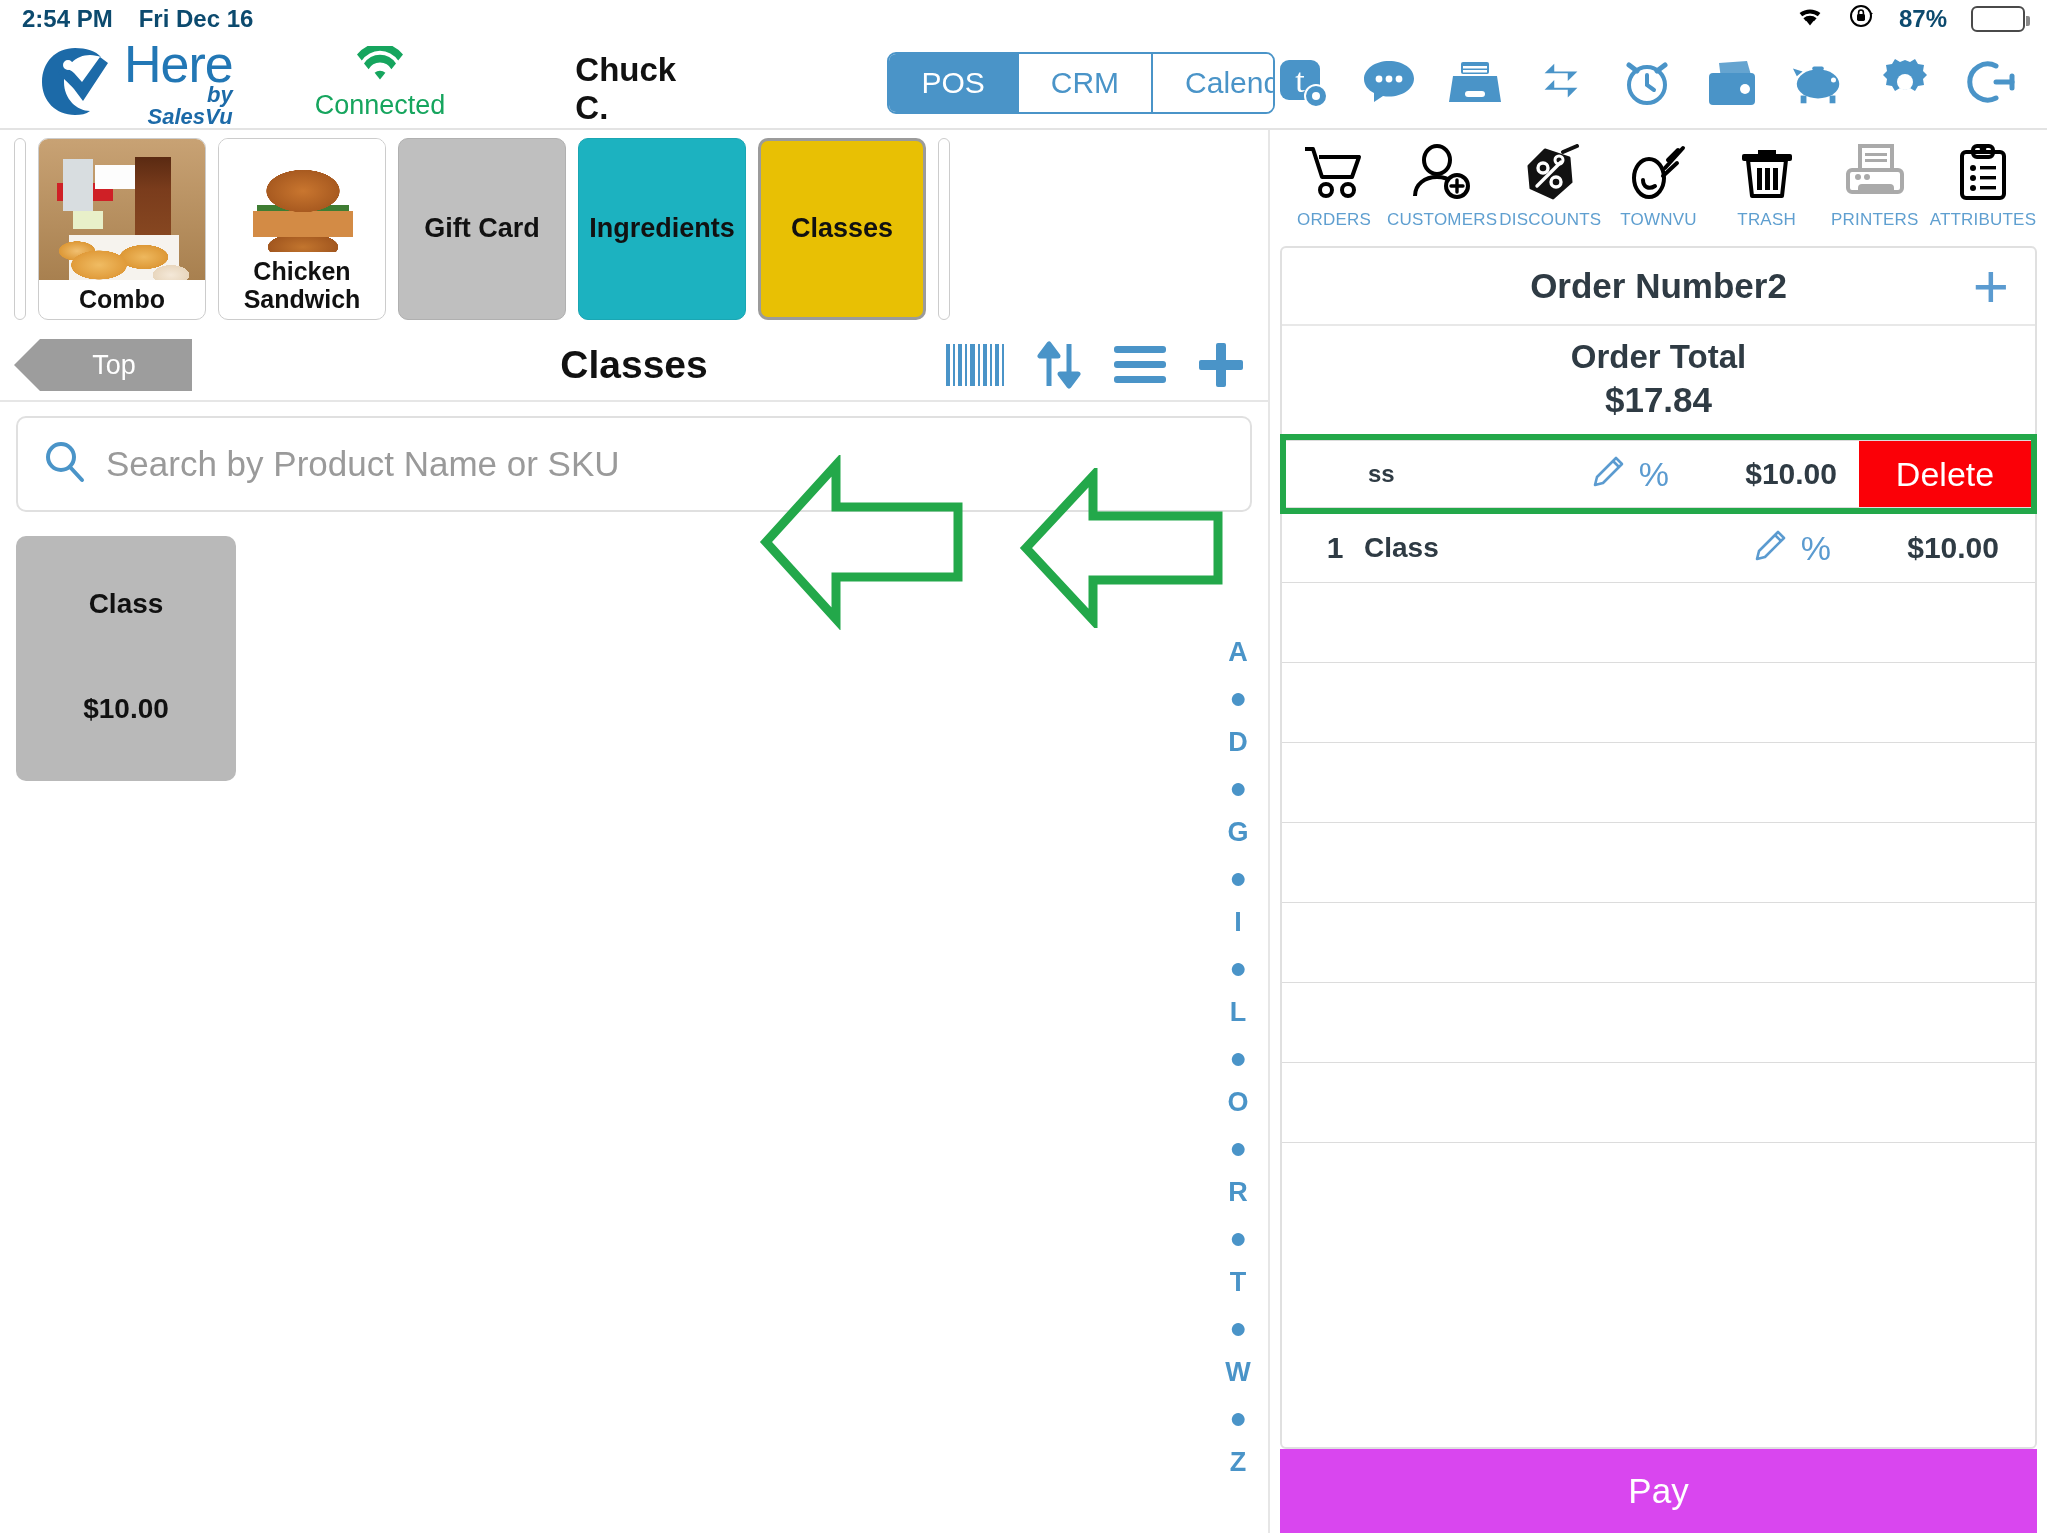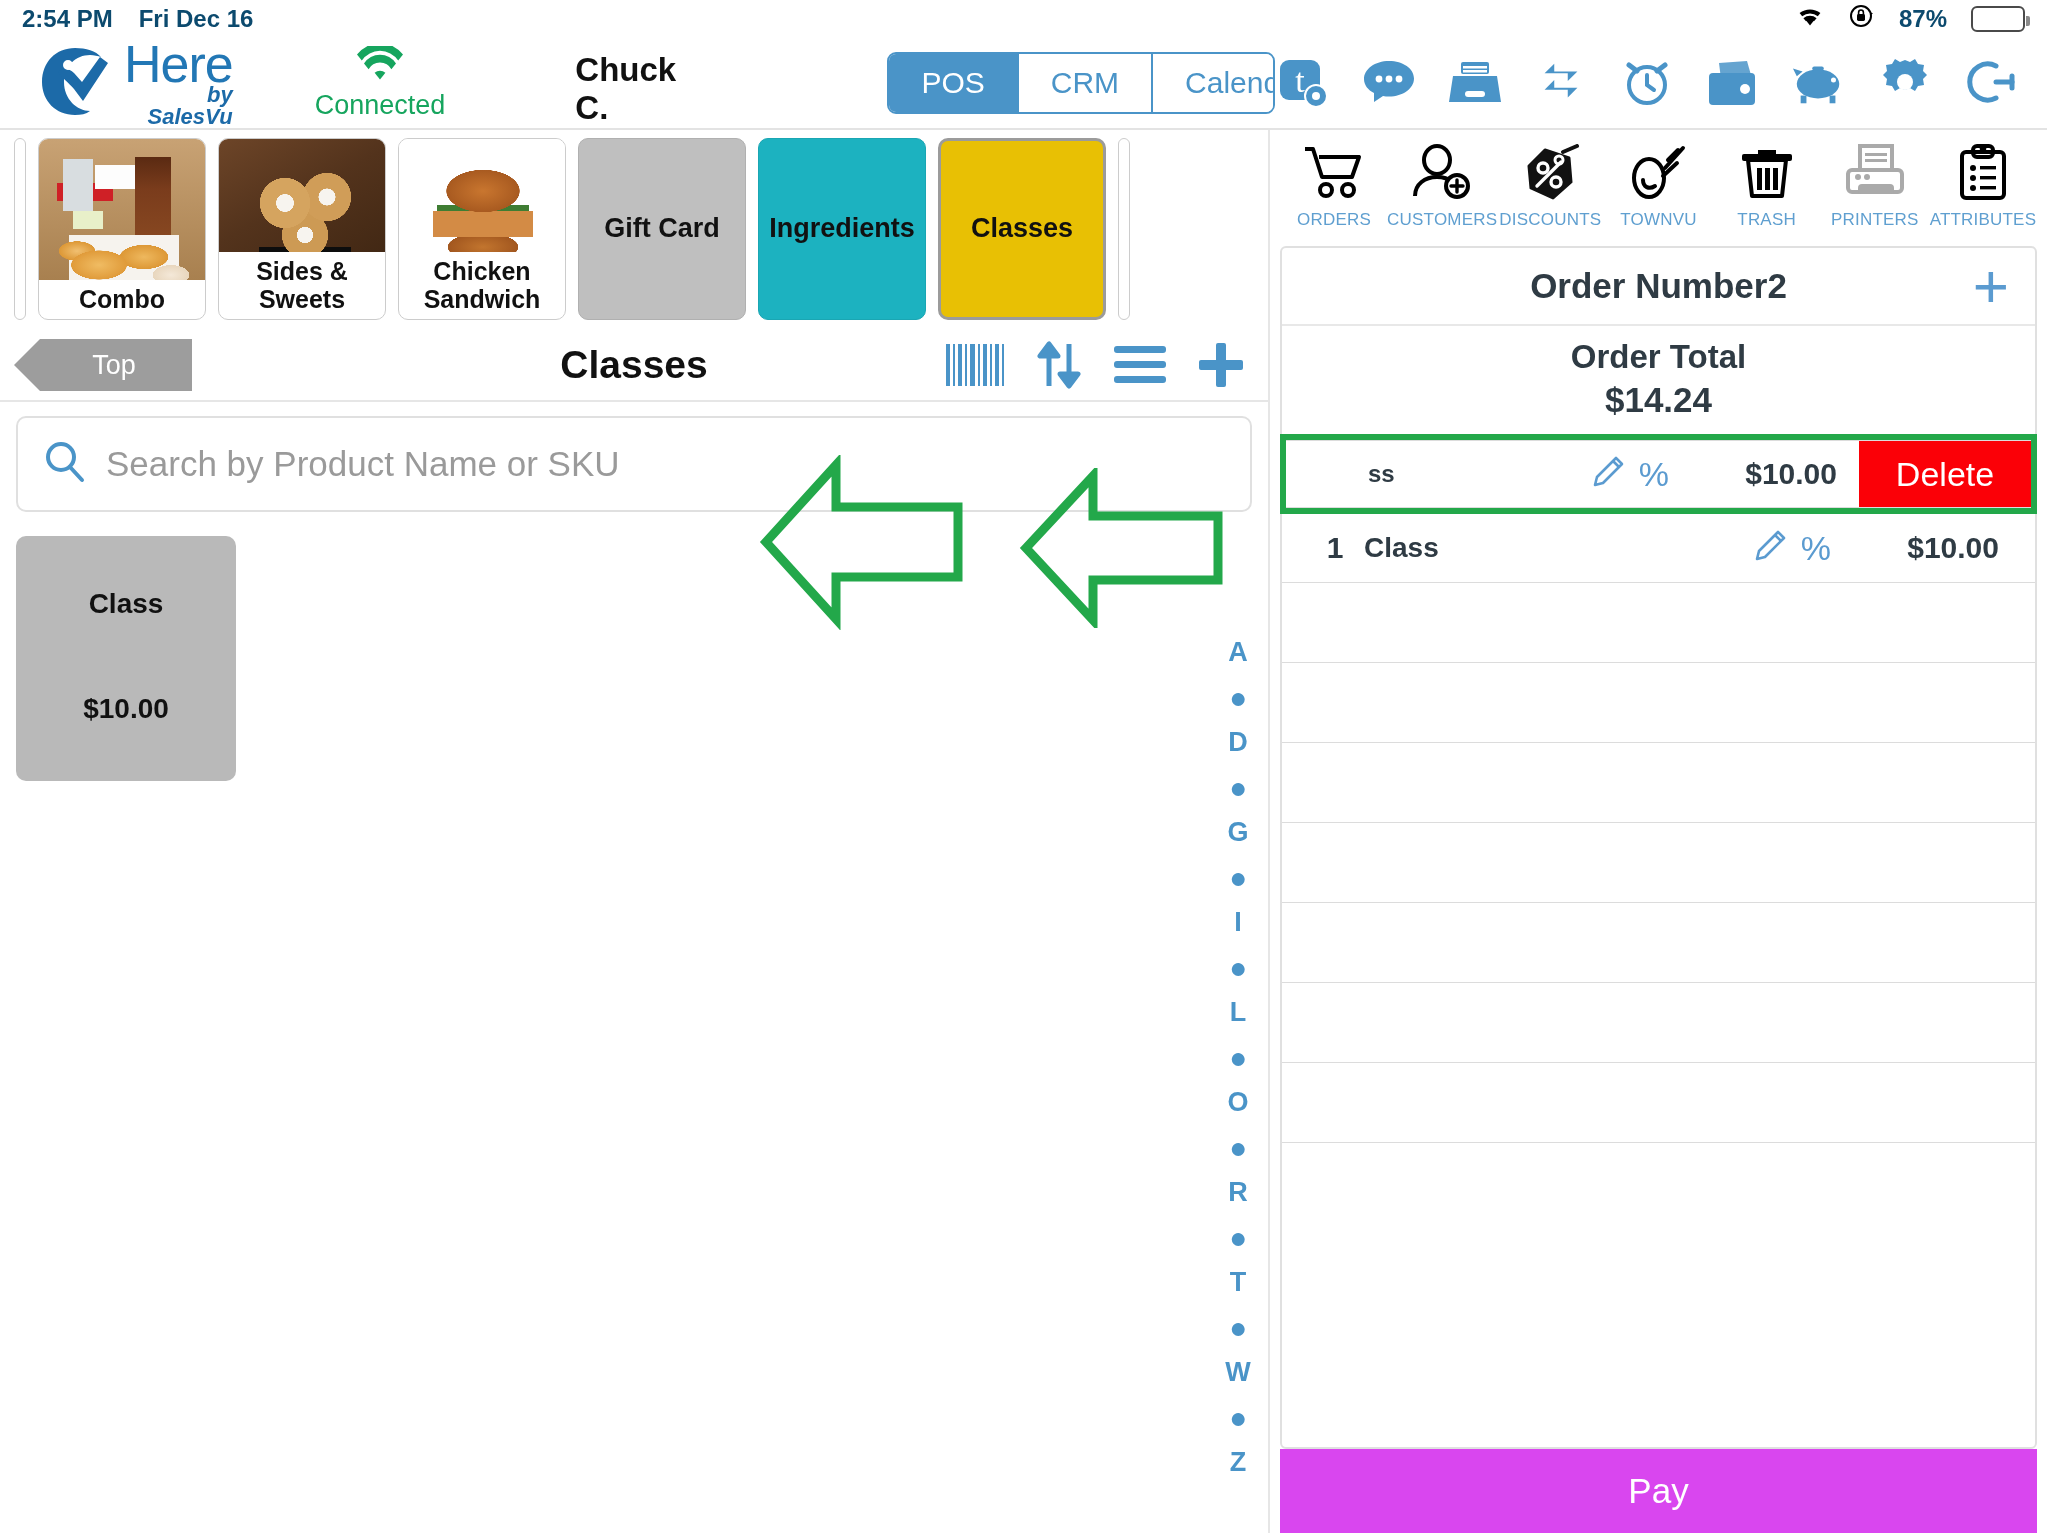--- a/index.html
+++ b/index.html
@@ -360,24 +360,20 @@
 <div class="left">
 
   <div class="cat-strip">
     <div class="cat-tile partial"></div>
 
     <div class="cat-tile">
       <div class="cat-img photo-combo"></div>
       <div class="cat-label">Combo</div>
     </div>
 
-    <div class="cat-tile">
-      <div class="cat-img photo-sides"></div>
-      <div class="cat-label">Sides &amp; Sweets</div>
-    </div>
 
     <div class="cat-tile">
       <div class="cat-img photo-sandwich"></div>
       <div class="cat-label">Chicken Sandwich</div>
     </div>
 
     <div class="cat-tile colored nobord" style="background:#bfbfbf;border:1px solid #b0b0b0;">
       <div class="cat-label">Gift Card</div>
     </div>
 
@@ -579,21 +575,21 @@
   </div>
 
   <div class="order-card">
     <div class="order-head">
       <span class="order-num">Order Number2</span>
       <span class="order-plus">+</span>
     </div>
 
     <div class="order-total-block">
       <div class="order-total-label">Order Total</div>
-      <div class="order-total-value">$14.24</div>
+      <div class="order-total-value">$17.84</div>
     </div>
 
     <div class="hl-wrap">
       <div class="line-row" style="border-top:1px solid #dcdcdc;border-bottom:1px solid #dcdcdc;">
         <span class="line-qty"></span>
         <span class="line-name small">ss</span>
         <span>
           <svg width="34" height="34" viewBox="0 0 34 34">
               <path d="M25 3l6 6-19 19-8 2 2-8z" fill="none" stroke="#5b9bd0" stroke-width="2.6" stroke-linejoin="round"></path>
               <path d="M22 6l6 6" stroke="#5b9bd0" stroke-width="2.6"></path>

